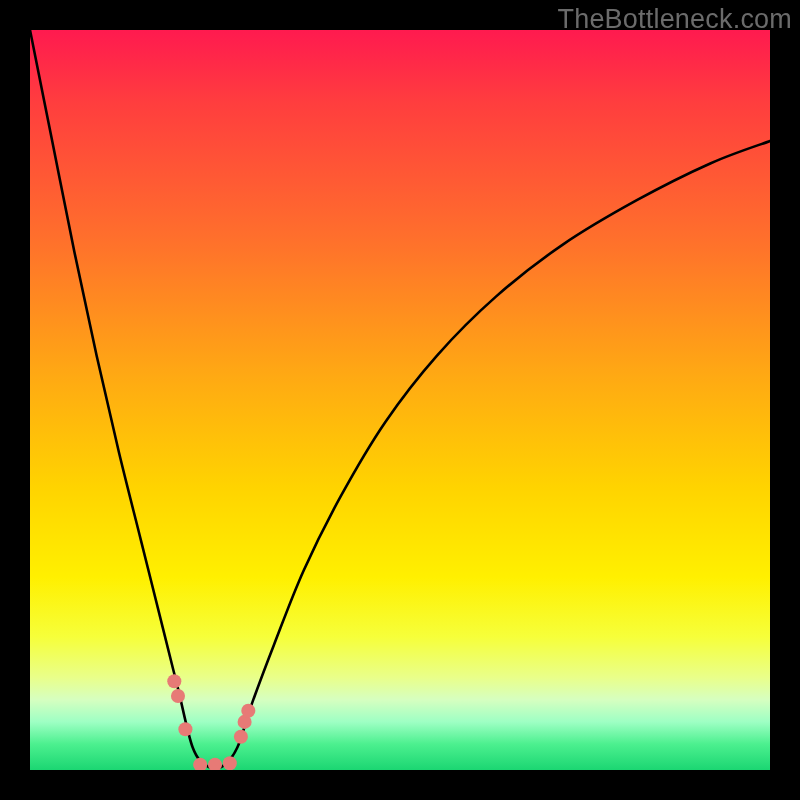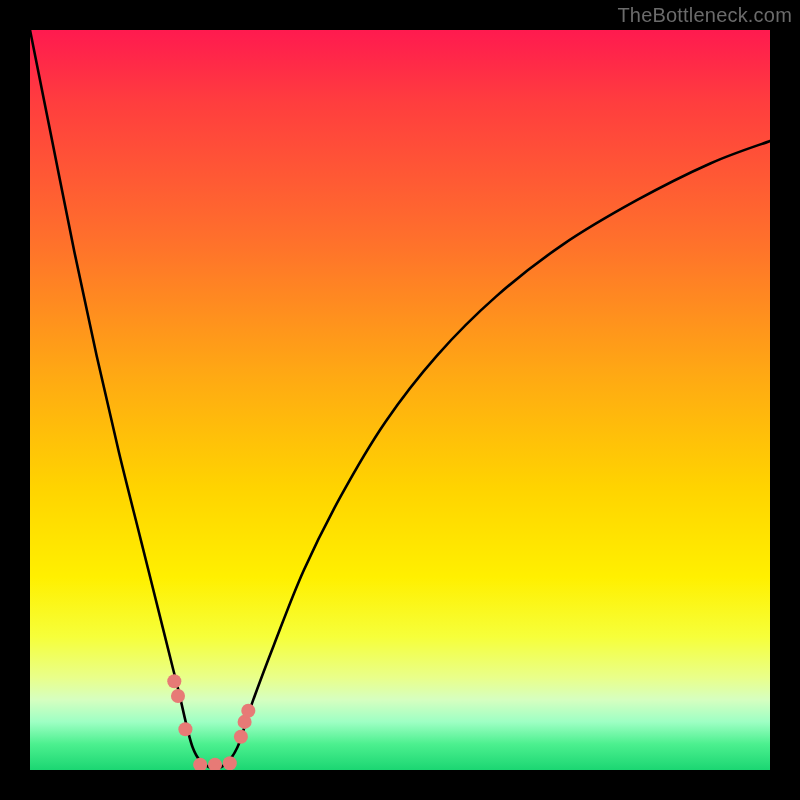--- a/index.html
+++ b/index.html
@@ -27,21 +27,21 @@
   }
   .gradient {
     position: absolute;
     top: 0; left: 0; width: 100%; height: 100%;
   }
   .watermark {
     position: absolute;
     top: 4px;
     right: 8px;
     color: #6b6b6b;
-    font-size: 20px;
+    font-size: 27px;
     font-weight: 500;
     letter-spacing: 0.2px;
     margin-left: 28px;
   }
   svg.curve {
     position: absolute;
     top: 0; left: 0;
     width: 100%; height: 100%;
     overflow: visible;
   }

